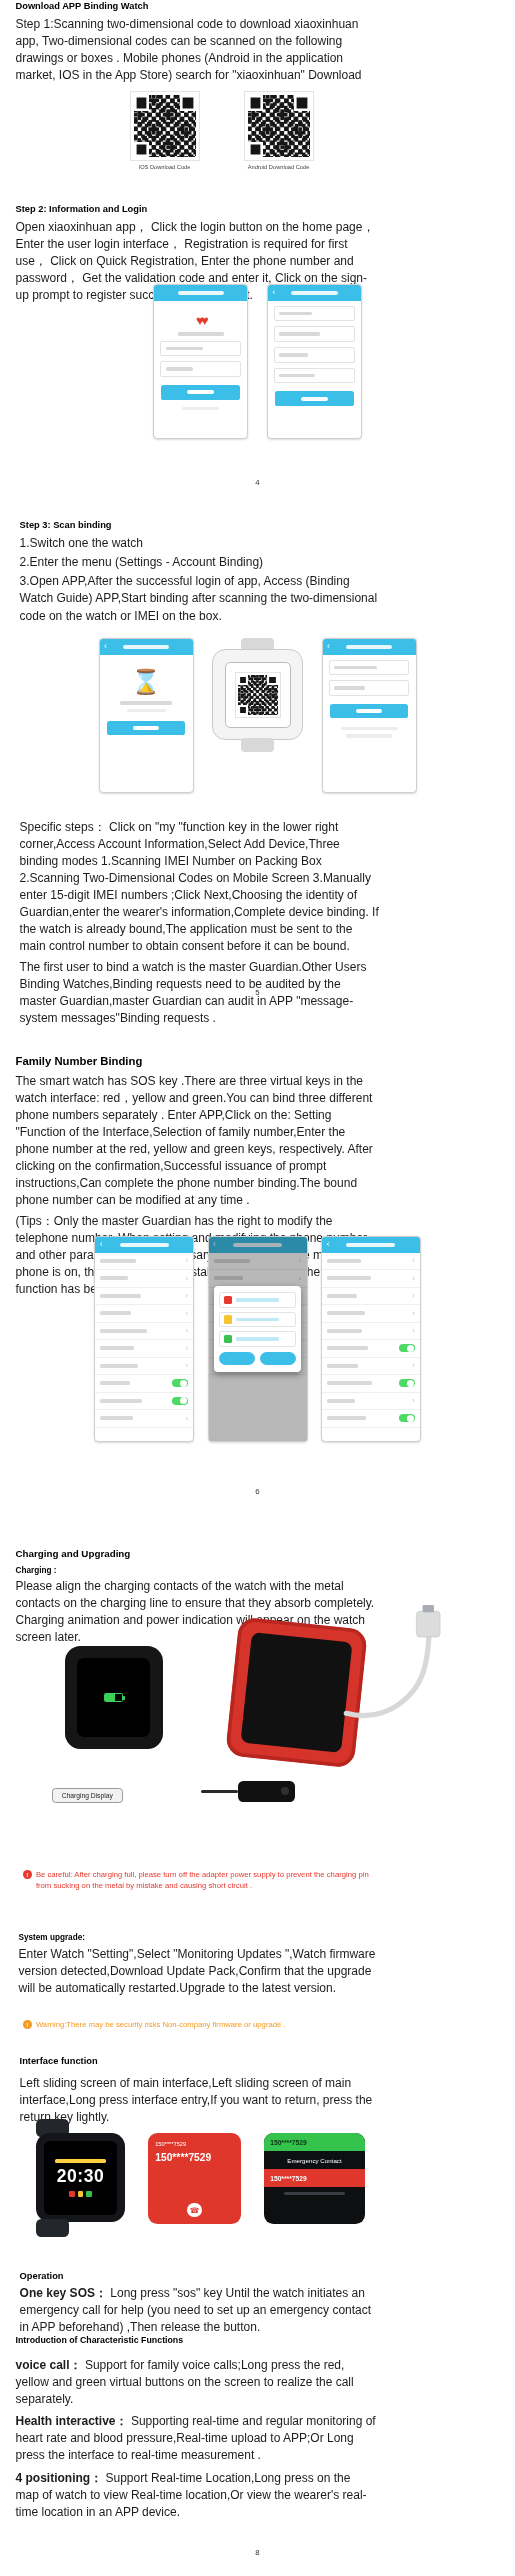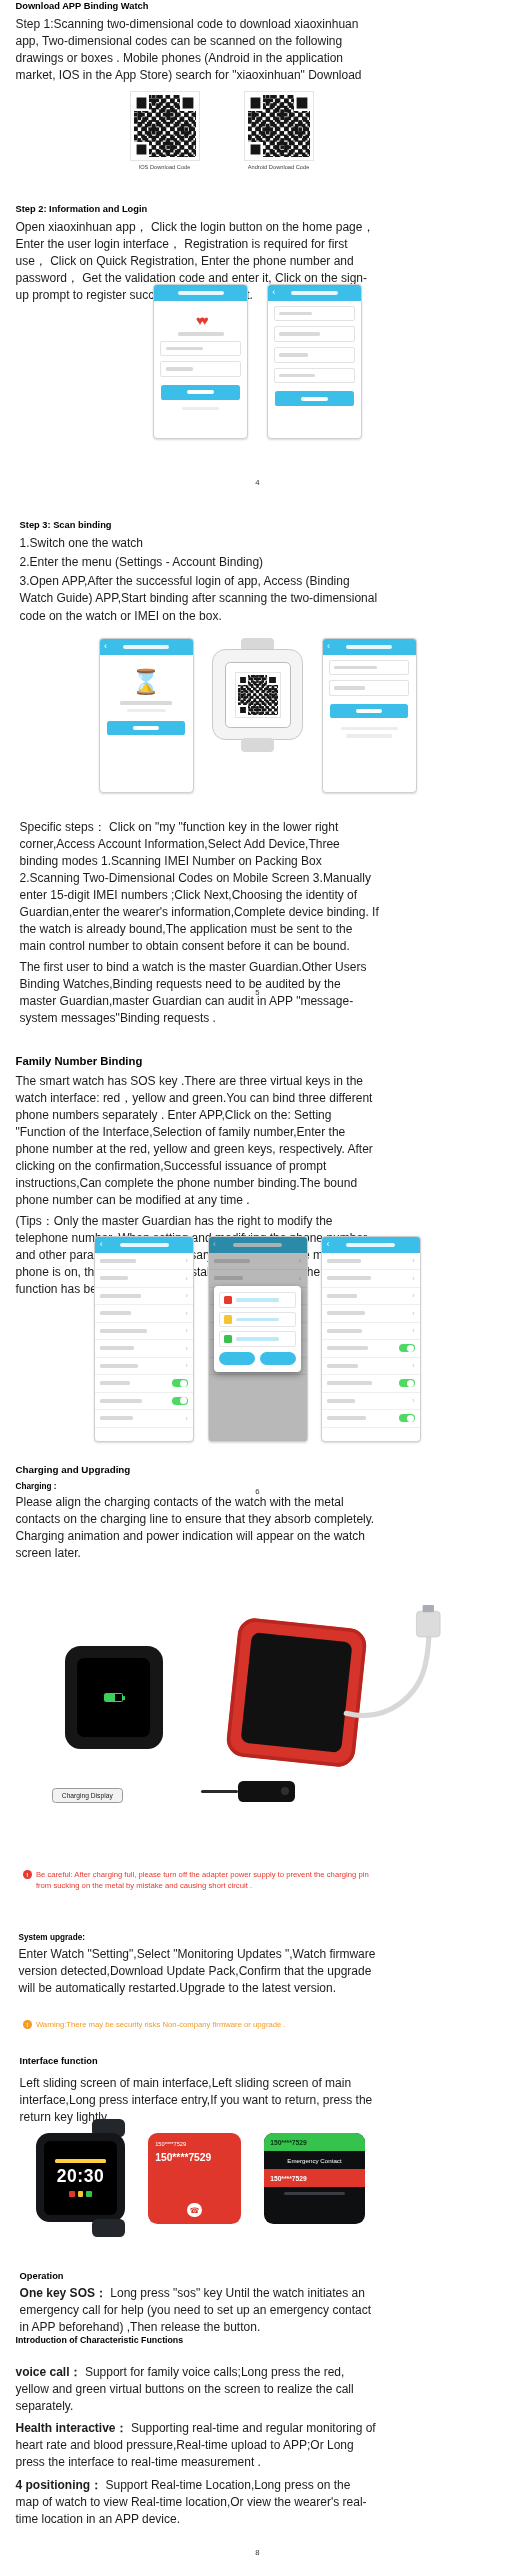--- a/index.html
+++ b/index.html
@@ -88,21 +88,21 @@
   
   .warn{position:absolute;left:23px;width:350px;display:flex;gap:4.1px;align-items:flex-start}
   .disc{flex:0 0 auto;width:8.8px;height:8.8px;border-radius:50%;color:#fff;font-weight:bold;font-size:6.2px;
         display:flex;align-items:center;justify-content:center;margin-top:1px}
   .disc.red{background:#e8392f}.disc.orange{background:#f59a23}
   .wtext{margin:0;font-size:7.7px;line-height:1.45}
   .wtext.red{color:#e8392f}.wtext.orange{color:#f59a23}
 
   
   .iface-row{position:absolute;left:36px;display:flex;gap:23px;align-items:flex-start}
-  .wf1{display:flex;flex-direction:column;align-items:flex-end}
+  .wf1{display:flex;flex-direction:column;align-items:flex-start}
   .wf1 .strap{width:33px;height:17.5px;background:#23262b;border-radius:5.2px}
   .wf1 .case{width:89px;height:89px;background:#14161a;border-radius:13.4px;padding:7.7px;margin:-3.1px 0}
   .wf1 .scrn{width:100%;height:100%;background:#000;border-radius:6.2px;display:flex;flex-direction:column;
              align-items:center;justify-content:center;gap:3.6px}
   .datebar{width:70%;height:3.6px;border-radius:1.5px;background:#ffcf3f}
   .time{color:#fff;font-size:17.5px;font-weight:bold;letter-spacing:0.5px}
   .micons{display:flex;gap:3.1px}
   .micons i{width:5.7px;height:5.7px;border-radius:1px;display:block}
   .wf2{width:93px;height:91px;background:#e0372c;border-radius:9.3px;padding:7.2px;color:#fff;
        display:flex;flex-direction:column;gap:5.2px;margin-top:14.4px}
@@ -411,21 +411,21 @@
         <div class="srow">
             <span class="gline" style="width:39px"></span>
             <span class="toggle"></span>
           </div>
       </div>
     </div>
   </section>
 
   <div class="pagenum" style="top:1487px">6</div>
 
-  <section class="sec" style="top:1464px">
+  <section class="sec" style="top:1548px">
     <h2 class="h1 mid">Charging and Upgrading</h2>
     <p class="blabel" style="margin-top:7.2px">Charging :</p>
     <p class="body" style="margin-top:3.1px">Please align the charging contacts of the watch with the metal contacts on the charging line to ensure that they absorb completely. Charging animation and power indication will appear on the watch screen later.</p>
   </section>
 
   <div class="charge-wrap" style="top:1615px">
     <div class="w-black">
       <div class="scr">
           <span class="batt"></span>
         </div>
@@ -493,21 +493,21 @@
     </div>
   </div>
 
   <section class="sec" style="top:2271px;left:19.6px">
     <h2 class="h1">Operation</h2>
     <p class="body" style="margin-top:4.1px"><b>One key SOS：</b> <span>Long press "sos" key Until the watch initiates an emergency call for help (you need to set up an emergency contact in APP beforehand) ,Then release the button.</span></p>
   </section>
 
   <section class="sec" style="top:2335px">
     <h2 class="h1" style="font-size:8.8px">Introduction of Characteristic Functions</h2>
-    <p class="body" style="margin-top:19px"><b>voice call：</b> <span>Support for family voice calls;Long press the red, yellow and green virtual buttons on the screen to realize the call separately.</span></p>
+    <p class="body" style="margin-top:12px"><b>voice call：</b> <span>Support for family voice calls;Long press the red, yellow and green virtual buttons on the screen to realize the call separately.</span></p>
     <p class="body" style="margin-top:5.2px"><b>Health interactive：</b> <span>Supporting real-time and regular monitoring of heart rate and blood pressure,Real-time upload to APP;Or Long press the interface to real-time measurement .</span></p>
     <p class="body" style="margin-top:5.2px"><b>4 positioning：</b> <span>Support Real-time Location,Long press on the map of watch to view Real-time location,Or view the wearer's real-time location in an APP device.</span></p>
   </section>
 
   <div class="pagenum" style="top:2548px">8</div>
 
 </div>
 
 
 </body></html>

